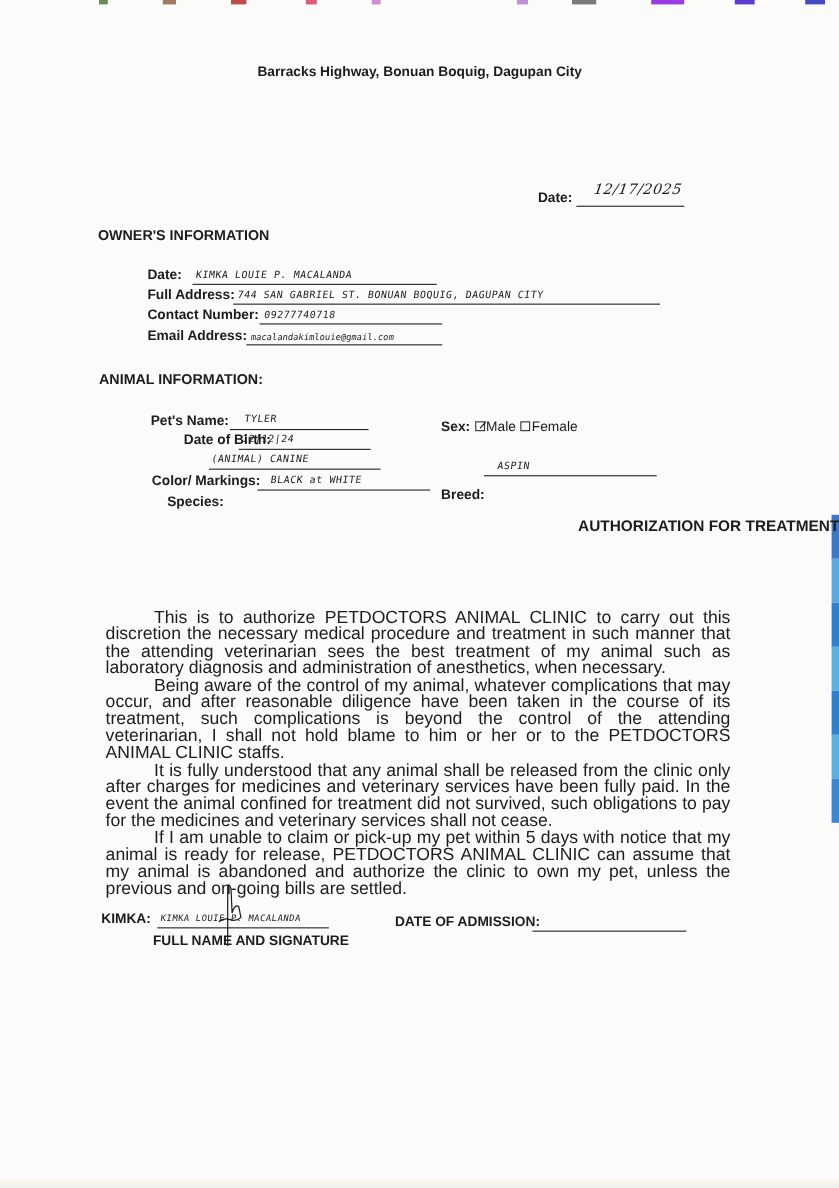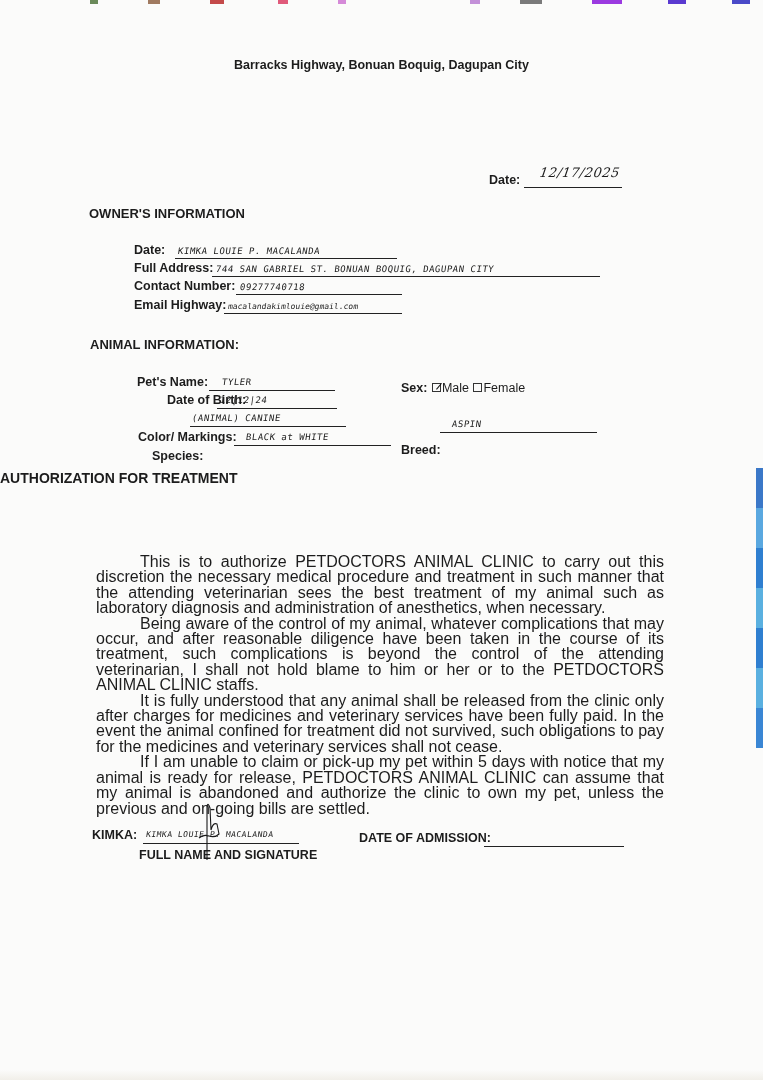--- a/index.html
+++ b/index.html
@@ -36,21 +36,21 @@
     .section { font-weight: bold; font-size: 13px; }
     .line { position: absolute; border-bottom: 1px solid #222; height: 0; }
     .hand {
       position: absolute; white-space: nowrap;
       font-family: "DejaVu Sans Mono", monospace;
       font-size: 9px; letter-spacing: 0.5px; color: #1a1a1a;
       transform: skewX(-8deg);
     }
     .hand-big { font-size: 13px; font-family: "DejaVu Serif", serif; font-style: italic; }
     .title {
-      position: absolute; left: 0; top: 470px; width: 763px; text-align: left;
+      position: absolute; left: 0; top: 470px; width: 763px; text-align: right;
       font-weight: bold; font-size: 14px;
     }
     .body-text {
       position: absolute; left: 96px; top: 506px; width: 568px;
       font-size: 16px; line-height: 15.4px; text-align: justify; margin-top: 48px;
     }
     .body-text p { margin: 0; text-indent: 44px; }
     .cb {
       display: inline-block; width: 7px; height: 7px; border: 1px solid #333;
       vertical-align: middle; margin: 0 1px 2px 1px; position: relative;
@@ -101,21 +101,21 @@
 <div class="hand" style="left:178px;top:246px;">KIMKA LOUIE P. MACALANDA</div>
 
 <div class="abs lbl" style="left:134px;top:261px;">Full Address:</div>
 <div class="line" style="left:212px;top:276px;width:388px;"></div>
 <div class="hand" style="left:216px;top:264px;">744 SAN GABRIEL ST. BONUAN BOQUIG, DAGUPAN CITY</div>
 
 <div class="abs lbl" style="left:134px;top:279px;">Contact Number:</div>
 <div class="line" style="left:236px;top:294px;width:166px;"></div>
 <div class="hand" style="left:240px;top:282px;">09277740718</div>
 
-<div class="abs lbl" style="left:134px;top:298px;">Email Highway:</div>
+<div class="abs lbl" style="left:134px;top:298px;">Email Address:</div>
 <div class="line" style="left:224px;top:313px;width:178px;"></div>
 <div class="hand" style="left:228px;top:302px;font-size:8px;letter-spacing:0;">macalandakimlouie@gmail.com</div>
 
 <div class="abs section" style="left:90px;top:337px;">ANIMAL INFORMATION:</div>
 
 <div class="abs lbl" style="left:137px;top:375px;">Pet's Name:</div>
 <div class="line" style="left:209px;top:390px;width:126px;"></div>
 <div class="hand" style="left:222px;top:377px;">TYLER</div>
 
 <div class="abs lbl" style="left:137px;top:393px;padding-left:30px;">Date of Birth:</div>

